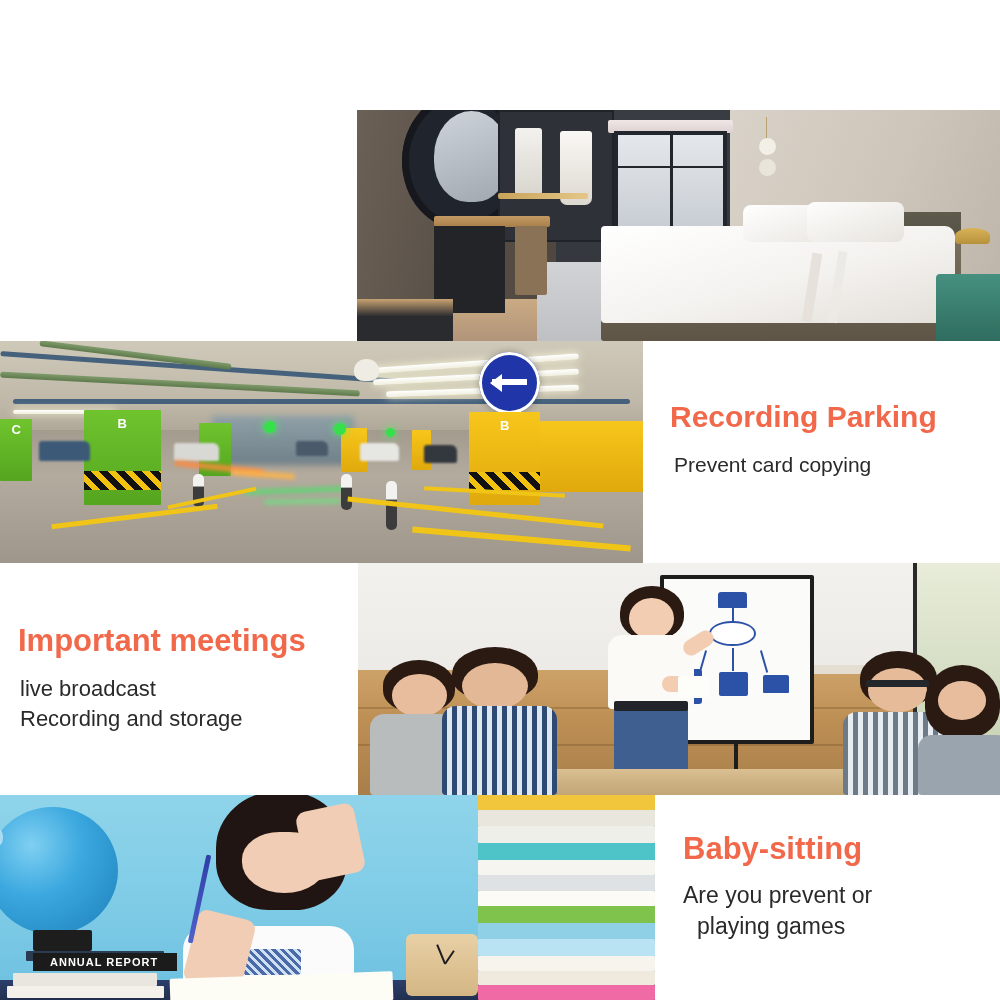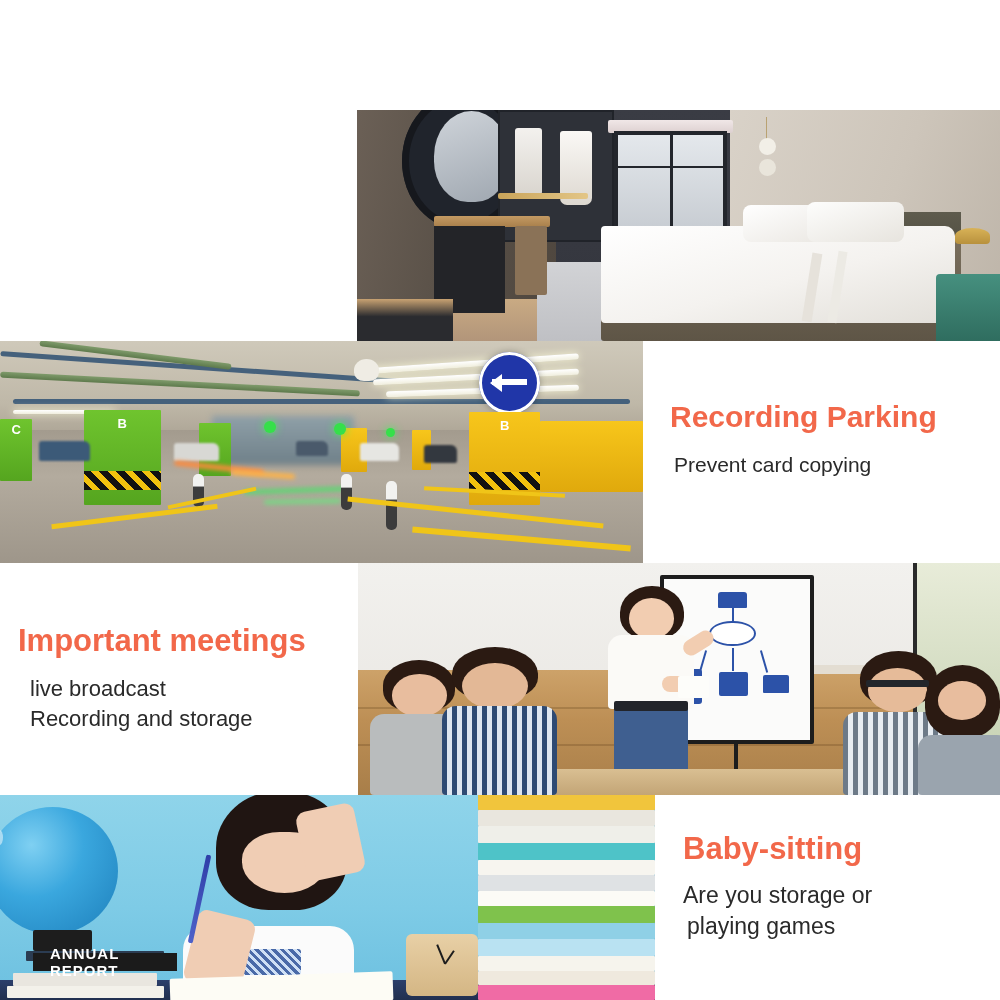--- a/index.html
+++ b/index.html
@@ -165,21 +165,21 @@
                   background:linear-gradient(180deg,#f2f2f0 0%,#f2f2f0 36%,#3c3c3c 40%,#3c3c3c 100%); }
   .pk-yline     { position:absolute; background:#f0c518; }
   .pk-streak    { position:absolute; height:5px; border-radius:3px; filter:blur(2px); }
   .pk-car       { position:absolute; border-radius:3px 6px 2px 2px; filter:blur(1px); }
 
   
   #row3 { top:563px; height:232px; }
   #photo-meeting { left:358px; top:0; width:642px; height:232px; }
   #cap-meeting { left:18px; top:62px; }
   #cap-meeting .cap-title { font-size:31px; }
-  #cap-meeting .cap-body  { font-size:22px; margin-top:16px; margin-left:12px; }
+  #cap-meeting .cap-body  { font-size:22px; margin-top:16px; margin-left:2px; }
 
   .mt-wall      { position:absolute; left:0; top:0; width:100%; height:100%;
                   background:linear-gradient(180deg,#f2f1ee 0%,#eceae6 52%,#e6e3de 100%); }
   .mt-wood      { position:absolute; left:0; top:46%; width:100%; height:54%;
                   background:linear-gradient(180deg,#cda269 0%,#bd8f55 40%,#a87e49 100%); }
   .mt-wood-line { position:absolute; height:2px; background:rgba(90,60,25,0.25); width:100%; }
   .mt-shelf     { position:absolute; left:62%; top:44%; width:38%; height:4%;
                   background:#e3ddd2; }
   .mt-window    { position:absolute; right:0; top:0; width:13%; height:80%;
                   background:linear-gradient(180deg,#e8ecd9,#c9d4b6); }
@@ -199,37 +199,37 @@
   .mt-body      { position:absolute; border-radius:14px 14px 4px 4px; }
   .mt-table     { position:absolute; left:22%; bottom:0; width:62%; height:11%;
                   background:linear-gradient(180deg,#d9bf92,#c3a576); }
 
   
   #row4 { top:795px; height:205px; }
   #photo-study { left:0; top:0; width:655px; height:205px; }
   #cap-study { left:683px; top:38px; }
   #cap-study .cap-title { font-size:31px; }
   #cap-study .cap-body  { font-size:23px; margin-top:14px; }
-  #cap-study .cap-body .ln2 { display:block; margin-left:4px; }
+  #cap-study .cap-body .ln2 { display:block; margin-left:14px; }
 
   .st-bg        { position:absolute; left:0; top:0; width:100%; height:100%;
                   background:linear-gradient(180deg,#8fd4ea 0%,#7ecbe6 55%,#6cc0e0 100%); }
   .st-desk      { position:absolute; left:0; bottom:0; width:100%; height:10%;
                   background:linear-gradient(180deg,#2c3f6b,#22304f); }
   .st-globe     { position:absolute; left:-2%; top:6%; width:20%; height:62%;
                   border-radius:50%;
                   background:radial-gradient(circle at 34% 30%,#7fd0f2 0%,#3aa7de 42%,#1d7fbb 100%); }
   .st-globe-c2  { position:absolute; left:7%; top:18%; width:5%; height:12%;
                   border-radius:50%; background:#cfe9f6; opacity:.7; }
   .st-globe-st  { position:absolute; left:5%; top:66%; width:9%; height:10%;
                   background:#1d1d1d; border-radius:2px; }
   .st-book      { position:absolute; left:0; width:100%; border-radius:1px; }
   .st-annual    { position:absolute; left:5%; bottom:14%; width:22%; height:9%;
                   background:#1b1b1b; display:flex; align-items:center; }
-  .st-annual span { color:#fff; font-size:15px; font-weight:bold;
+  .st-annual span { color:#fff; font-size:11px; font-weight:bold;
                     letter-spacing:1px; padding-left:12%; }
   .st-girl-hair { position:absolute; left:33%; top:-2%; width:20%; height:58%;
                   border-radius:48% 48% 40% 40%; background:#201512; }
   .st-girl-face { position:absolute; left:37%; top:18%; width:13%; height:30%;
                   border-radius:46% 46% 52% 52%; background:#f0cdb4; }
   .st-girl-shirt{ position:absolute; left:28%; bottom:0; width:26%; height:36%;
                   border-radius:24px 24px 0 0; background:#fbfbfb; }
   .st-bow       { position:absolute; left:35%; bottom:12%; width:11%; height:13%;
                   background:repeating-linear-gradient(45deg,#4a6aa8 0 3px,#cfe0f5 3px 6px);
                   border-radius:3px; }
@@ -489,19 +489,19 @@
         <div class="st-tall-b" style="top:71%; height:8%;  background:#b9e2f2;"></div>
         <div class="st-tall-b" style="top:79%; height:7%;  background:#f6f4ed;"></div>
         <div class="st-tall-b" style="top:86%; height:7%;  background:#efe9de;"></div>
         <div class="st-tall-b" style="top:93%; height:7%;  background:#f06ba5;"></div>
       </div>
     </div>
 
     <div class="caption" id="cap-study">
       <div class="cap-title">Baby-sitting</div>
       <div class="cap-body">
-        <span>Are you storage or</span>
+        <span>Are you prevent or</span>
         <span class="ln2">playing games</span>
       </div>
     </div>
   </div>
 
 </div>
 
 </body></html>

